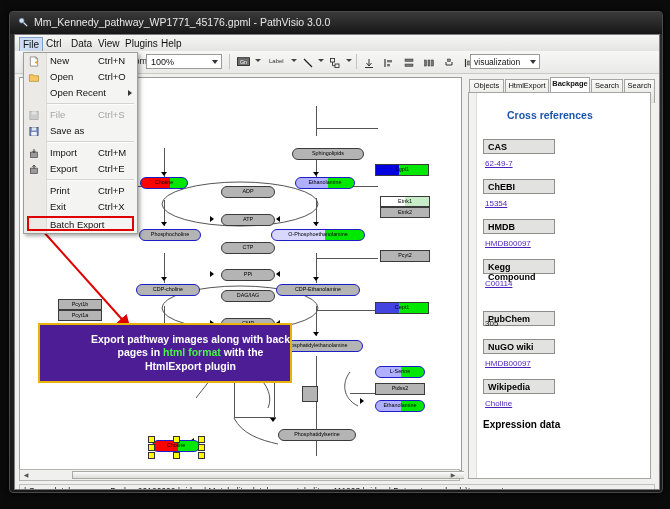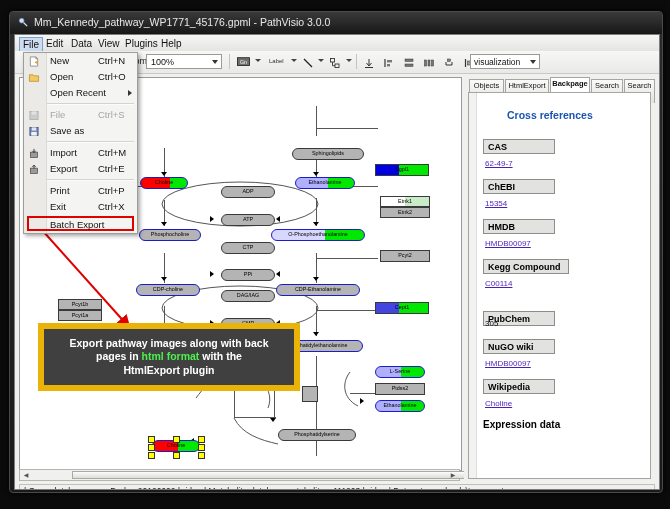--- a/index.html
+++ b/index.html
@@ -102,22 +102,22 @@
        top:50%;transform:translateY(-50%);}
   .arrow{position:absolute;width:0;height:0;border-left:3px solid transparent;
     border-right:3px solid transparent;border-top:4px solid #000;}
   .arrowL{position:absolute;width:0;height:0;border-top:3px solid transparent;
     border-bottom:3px solid transparent;border-left:4px solid #000;}
   .arrowR{position:absolute;width:0;height:0;border-top:3px solid transparent;
     border-bottom:3px solid transparent;border-right:4px solid #000;}
   .ln{position:absolute;background:#555;}
 
   
-  .callout{position:absolute;left:22px;top:287px;width:250px;height:56px;background:#404040;
-    border:6px solid #eab308;z-index:30;display:flex;align-items:center;justify-content:center;}
+  .callout{position:absolute;left:22px;top:287px;width:250px;height:56px;background:#4c1d95;
+    border:2px solid #eab308;z-index:30;display:flex;align-items:center;justify-content:flex-end;}
   .callout p{margin:0;text-align:center;font-size:10.5px;font-weight:bold;color:#fff;line-height:1.25;}
   .callout .grn{color:#4cf04c;}
 
   
   .handle{position:absolute;width:5px;height:5px;background:#ffff00;border:1px solid #333;}
 </style>
 </head>
 <body>
 
 <div id="root">
@@ -129,21 +129,21 @@
         <circle cx="4" cy="4" r="2.6" fill="#cfe3f7" stroke="#6d8fb5" stroke-width=".7"></circle>
         <path d="M6 6 L10 10" stroke="#cfe3f7" stroke-width="1.4"></path>
       </svg>
       <div class="title-txt">Mm_Kennedy_pathway_WP1771_45176.gpml - PathVisio 3.0.0</div>
     </div>
 
     <div class="app">
 
       <div class="menubar">
         <div class="menuitem active" style="left:4px;">File</div>
-        <div class="menuitem" style="left:27px;">Edit</div>
+        <div class="menuitem" style="left:27px;">Ctrl</div>
         <div class="menuitem" style="left:52px;">Data</div>
         <div class="menuitem" style="left:79px;">View</div>
         <div class="menuitem" style="left:106px;">Plugins</div>
         <div class="menuitem" style="left:142px;">Help</div>
       </div>
 
       <div class="toolbar">
         <div class="zoomlbl">Zoom:</div>
         <div class="zoombox">
           <span>100%</span>
@@ -439,21 +439,21 @@
           <div class="xbox" style="top:86px;">
             <span>ChEBI</span>
             </div>
           <a class="xlink" style="top:106px;" href="#">15354</a>
 
           <div class="xbox" style="top:126px;">
             <span>HMDB</span>
             </div>
           <a class="xlink" style="top:146px;" href="#">HMDB00097</a>
 
-          <div class="xbox" style="top:166px;width:86px;">
+          <div class="xbox" style="top:166px;width:72px;">
             <span>Kegg Compound</span>
             </div>
           <a class="xlink" style="top:186px;" href="#">C00114</a>
 
           <div class="xbox" style="top:206px;margin-top:12px;">
             <span>PubChem</span>
             </div>
           <div class="xplain" style="top:226px;">305</div>
 
           <div class="xbox" style="top:246px;">

